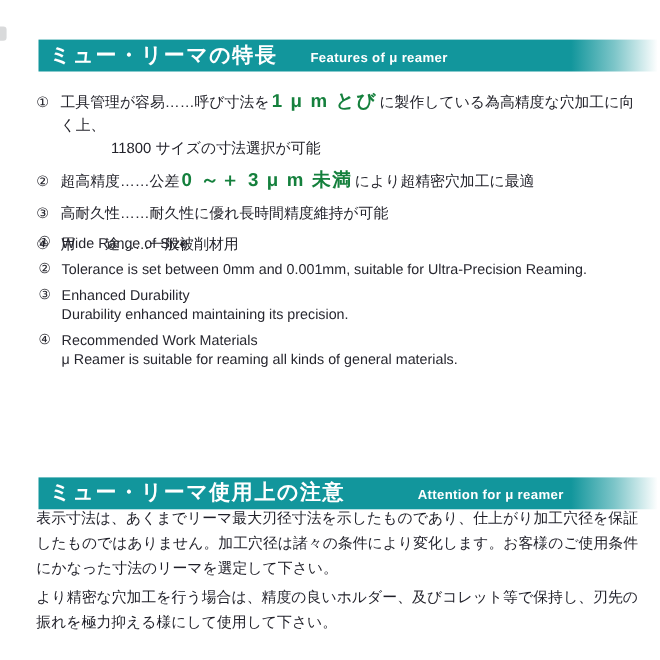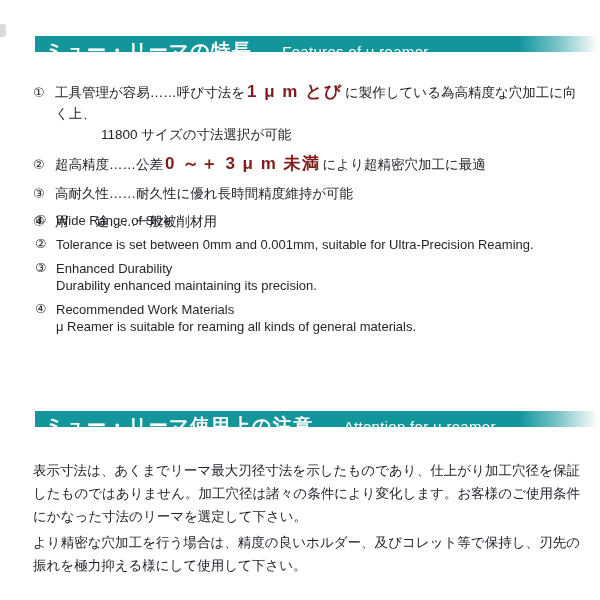--- a/index.html
+++ b/index.html
@@ -19,44 +19,44 @@
     width: 6px; height: 13px;
     background: #b9bcbe;
     opacity: .55;
     border-radius: 0 3px 3px 0;
   }
   
   .bar {
     position: absolute;
     left: 35px;
     width: 563px;
-    height: 16px;
+    height: 29px;
     background: linear-gradient(to right,
       #12969c 0%, #12969c 86%,
       rgba(18,150,156,0.55) 93%,
       rgba(18,150,156,0.0) 100%);
     display: flex;
     align-items: baseline;
     padding: 0;
     box-sizing: border-box;
     color: #ffffff;
     white-space: nowrap;
   }
   .bar1 { top: 36px; }
-  .bar2 { top: 411px; }
+  .bar2 { top: 434px; gap: 36px; }
   .bar-jp {
     font-size: 19px;
     font-weight: bold;
     letter-spacing: 1.5px;
     margin-left: 10px;
     line-height: 29px;
   }
   .bar-en {
-    font-size: 15px;
-    font-weight: normal;
+    font-size: 12px;
+    font-weight: bold;
     letter-spacing: .3px;
     margin-left: 30px;
   }
 
   
   .jp-list {
     position: absolute;
     top: 82px; left: 33px;
     width: 548px;
     font-size: 13.5px;
@@ -66,21 +66,21 @@
   .jp-item { display: flex; }
   .jp-item .num {
     flex: 0 0 22px;
     font-size: 13px;
   }
   .jp-item .itext { flex: 1; }
   .jp-item-1 { margin-bottom: 9px; }
   .jp-item-2 { margin-bottom: 8px; }
   .jp-item-3 { margin-bottom: 7px; }
   .em-red {
-    color: #7f1d1d;
+    color: #15803d;
     font-size: 17px;
     font-weight: bold;
     letter-spacing: 1.5px;
     line-height: 1;
     padding: 0 2px;
   }
   .jp-line2 { margin-left: 46px; }
 
   
   .en-list {

